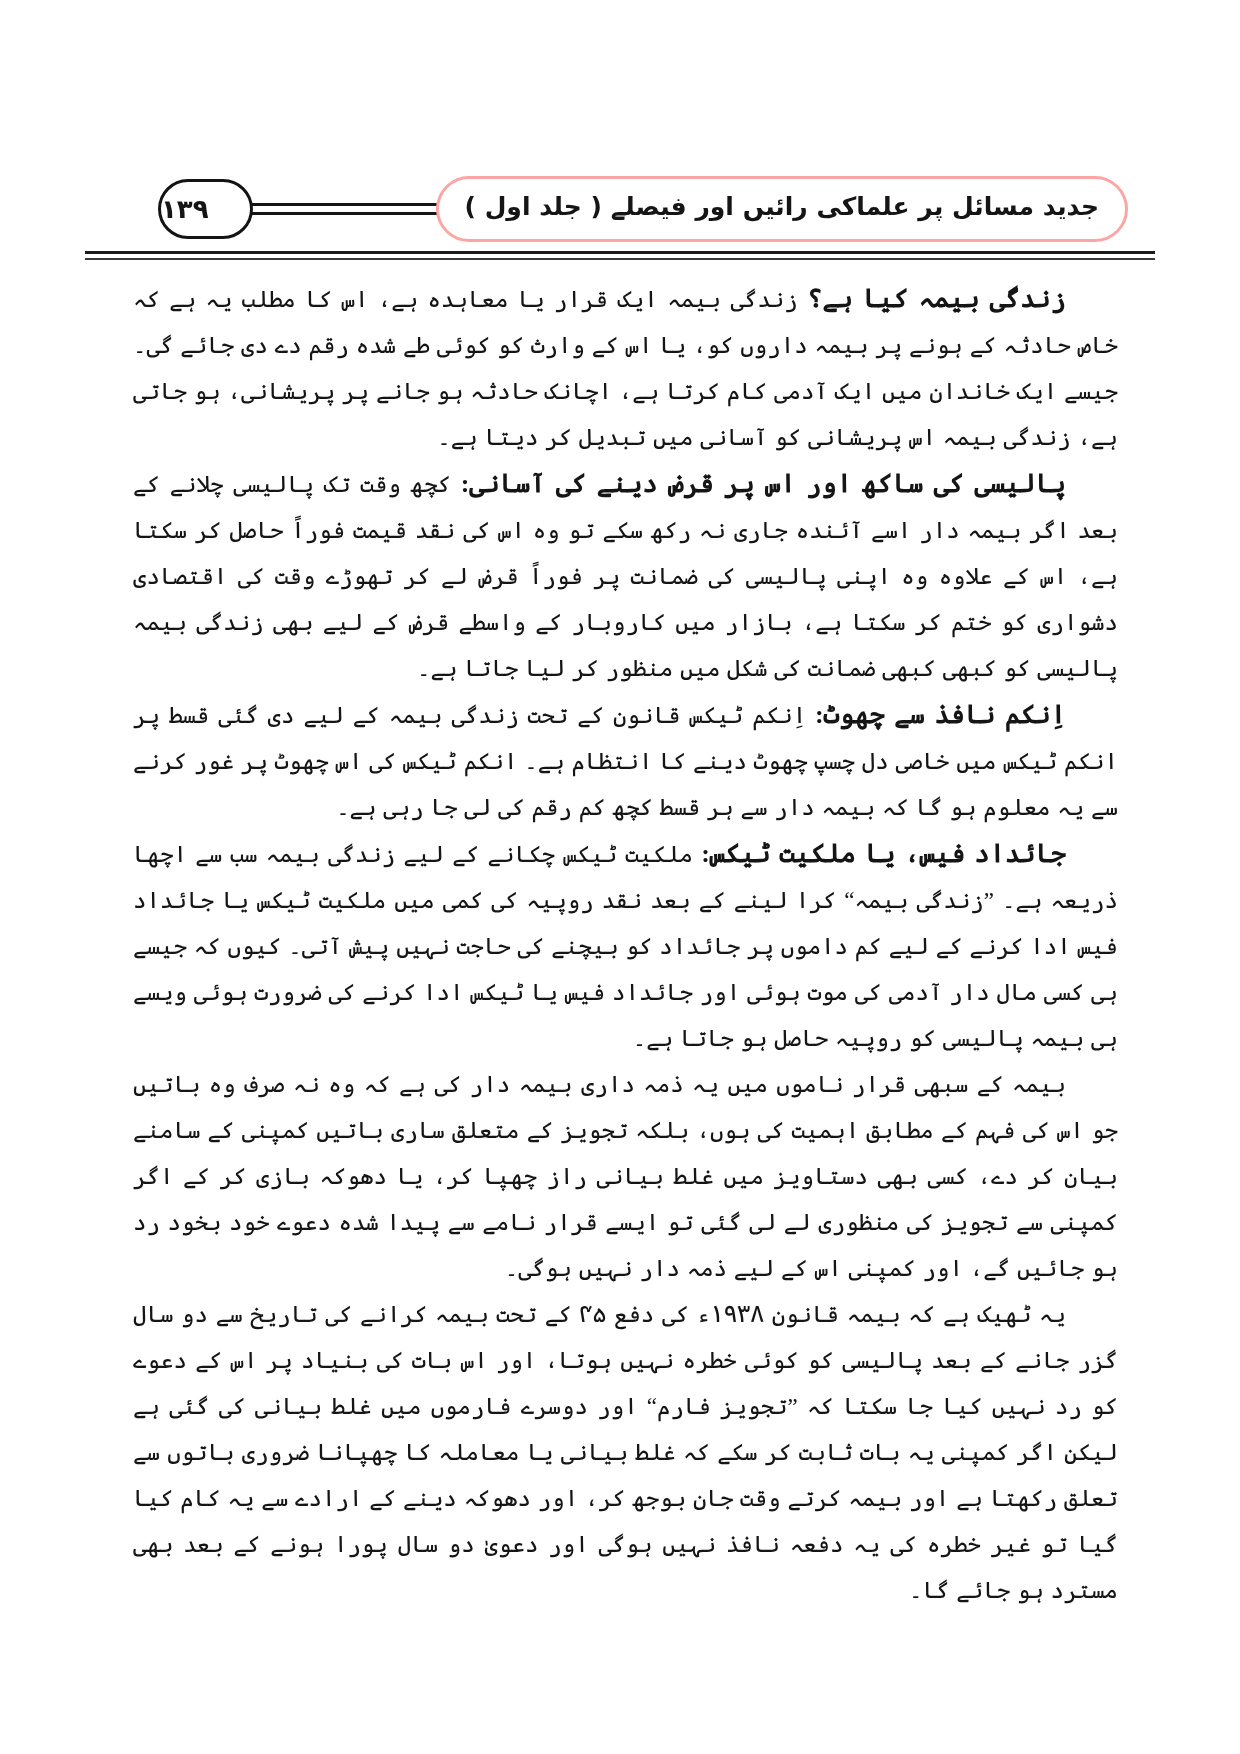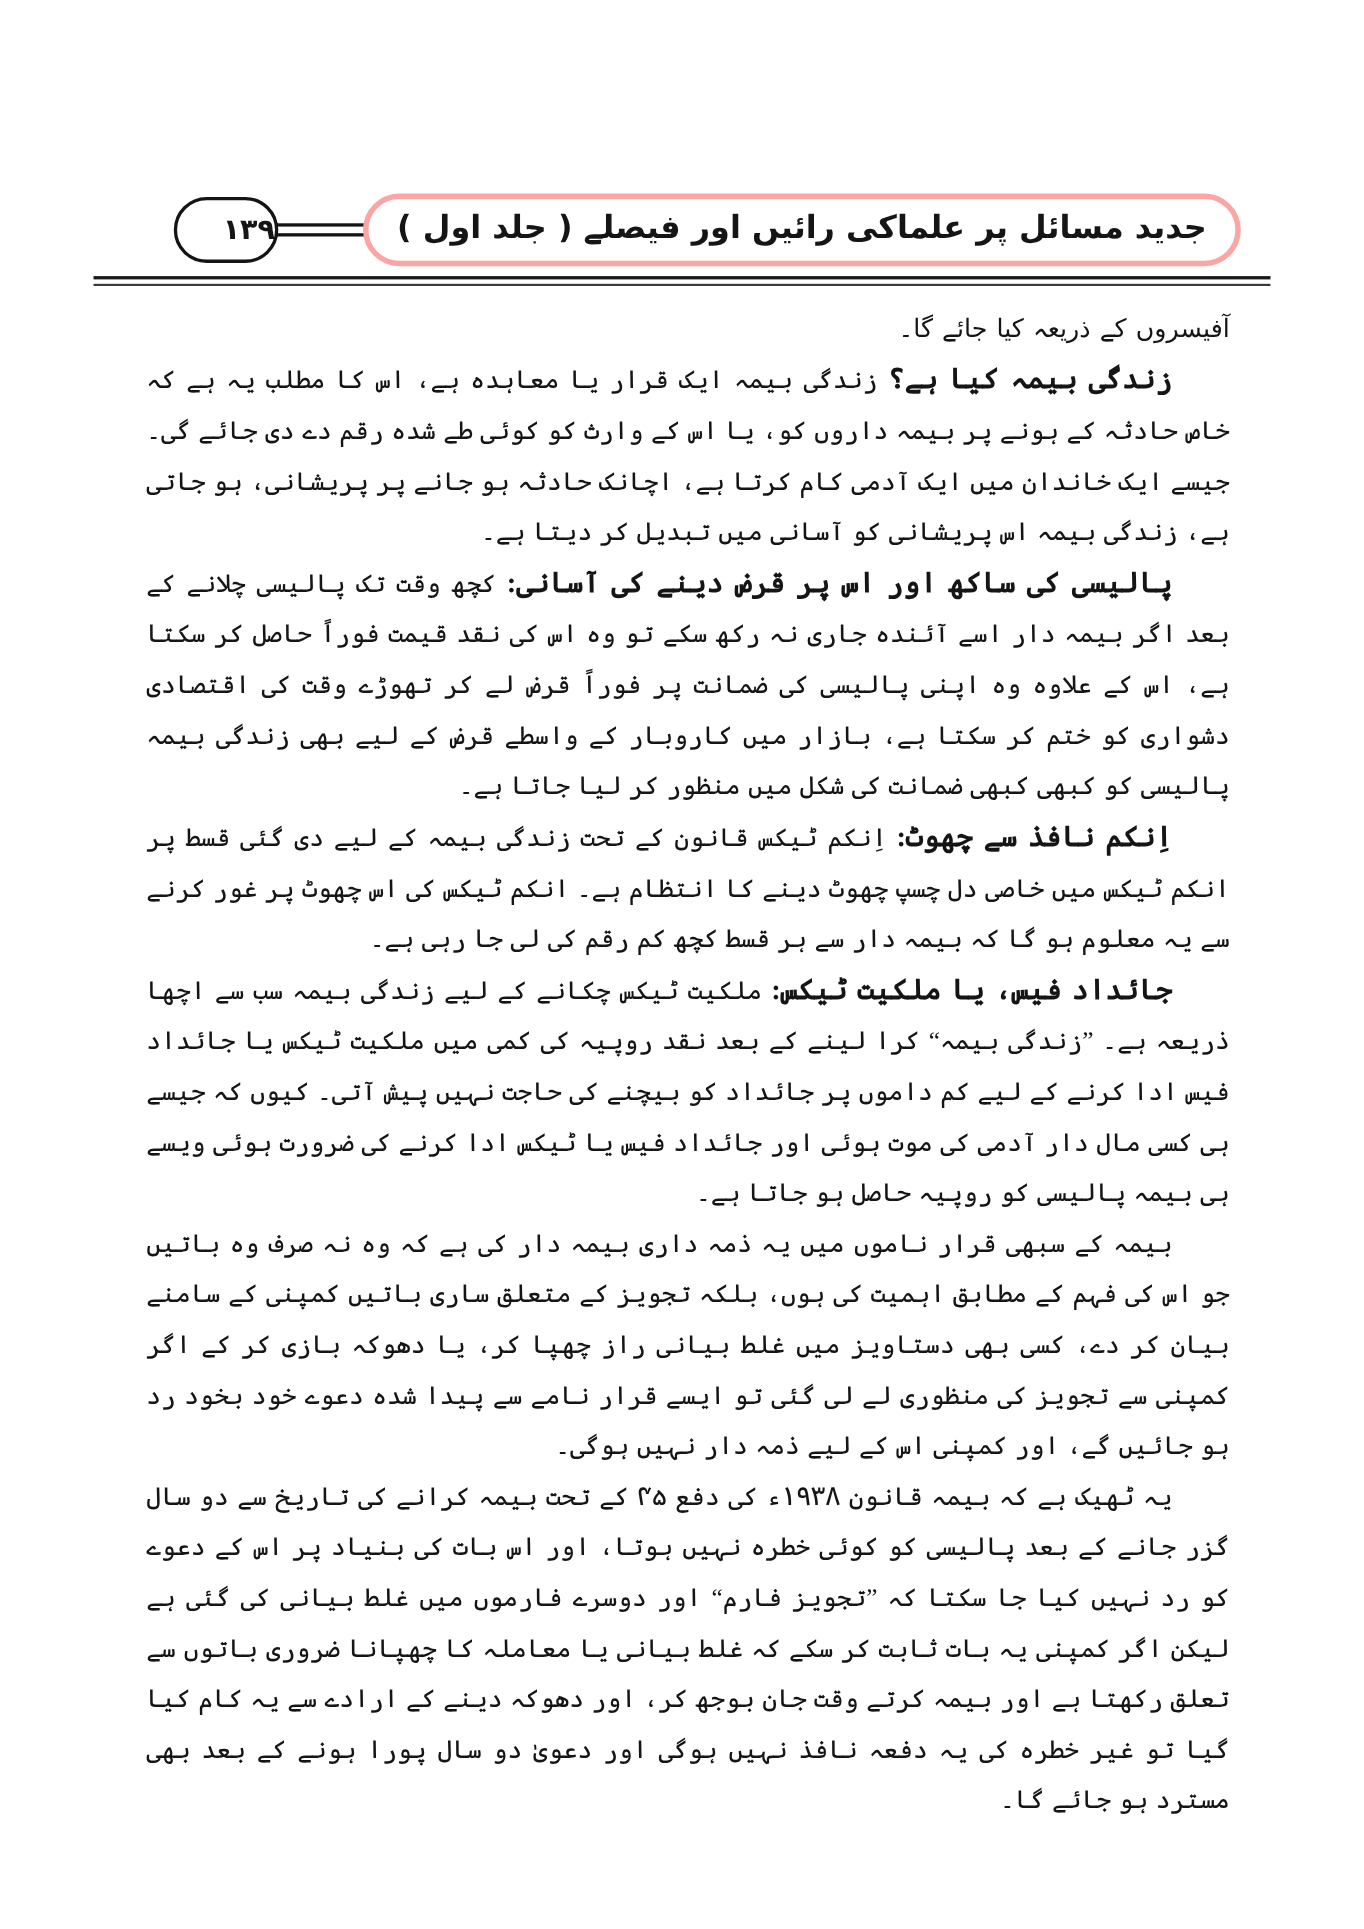--- a/index.html
+++ b/index.html
@@ -21,42 +21,42 @@
     margin: 176px 112px 0 158px;
     height: 66px;
   }
   .page-number-pill {
     min-width: 95px;
     height: 60px;
     border: 3.5px solid #141414;
     border-radius: 32px;
     display: flex;
     align-items: center;
-    justify-content: flex-end;
+    justify-content: flex-start;
     font-size: 26px;
     font-weight: bold;
     background: #fff;
     z-index: 2;
   }
   .header-connector {
     flex: 1;
     height: 12px;
     border-top: 3.5px solid #141414;
     border-bottom: 3.5px solid #141414;
     margin: 0 -3px;
   }
   .title-cartouche {
     height: 66px;
-    border: 5px solid #fca5a5;
+    border: 3px solid #fca5a5;
     border-radius: 34px;
     display: flex;
     align-items: center;
     padding: 0 26px 6px 26px;
     direction: rtl;
-    font-size: 29px;
+    font-size: 25px;
     font-weight: bold;
     letter-spacing: 0;
     background: #fff;
     z-index: 2;
     white-space: nowrap;
   }
   .double-rule {
     margin: 9px 85px 0 85px;
     height: 9px;
     border-top: 3.5px solid #1a1a1a;
@@ -90,21 +90,20 @@
     <div class="header-connector"></div>
     <div class="title-cartouche">
       <span>جدید مسائل پر علماکی رائیں اور فیصلے ( جلد اول )</span>
     </div>
   </div>
 
   <div class="double-rule"></div>
 
   <div class="content">
 
-    <p><span>آفیسروں کے ذریعہ کیا جائے گا۔</span></p>
 
     <p class="indent"><strong class="para-heading">زندگی بیمہ کیا ہے؟</strong><span> زندگی بیمہ ایک قرار یا معاہدہ ہے، اس کا مطلب یہ ہے کہ خاص حادثہ کے ہونے پر بیمہ داروں کو، یا اس کے وارث کو کوئی طے شدہ رقم دے دی جائے گی۔ جیسے ایک خاندان میں ایک آدمی کام کرتا ہے، اچانک حادثہ ہو جانے پر پریشانی، ہو جاتی ہے، زندگی بیمہ اس پریشانی کو آسانی میں تبدیل کر دیتا ہے۔</span></p>
 
     <p class="indent"><strong class="para-heading">پالیسی کی ساکھ اور اس پر قرض دینے کی آسانی:</strong><span> کچھ وقت تک پالیسی چلانے کے بعد اگر بیمہ دار اسے آئندہ جاری نہ رکھ سکے تو وہ اس کی نقد قیمت فوراً حاصل کر سکتا ہے، اس کے علاوہ وہ اپنی پالیسی کی ضمانت پر فوراً قرض لے کر تھوڑے وقت کی اقتصادی دشواری کو ختم کر سکتا ہے، بازار میں کاروبار کے واسطے قرض کے لیے بھی زندگی بیمہ پالیسی کو کبھی کبھی ضمانت کی شکل میں منظور کر لیا جاتا ہے۔</span></p>
 
     <p class="indent"><strong class="para-heading">اِنکم نافذ سے چھوٹ:</strong><span> اِنکم ٹیکس قانون کے تحت زندگی بیمہ کے لیے دی گئی قسط پر انکم ٹیکس میں خاصی دل چسپ چھوٹ دینے کا انتظام ہے۔ انکم ٹیکس کی اس چھوٹ پر غور کرنے سے یہ معلوم ہو گا کہ بیمہ دار سے ہر قسط کچھ کم رقم کی لی جا رہی ہے۔</span></p>
 
     <p class="indent"><strong class="para-heading">جائداد فیس، یا ملکیت ٹیکس:</strong><span> ملکیت ٹیکس چکانے کے لیے زندگی بیمہ سب سے اچھا ذریعہ ہے۔ ”زندگی بیمہ“ کرا لینے کے بعد نقد روپیہ کی کمی میں ملکیت ٹیکس یا جائداد فیس ادا کرنے کے لیے کم داموں پر جائداد کو بیچنے کی حاجت نہیں پیش آتی۔ کیوں کہ جیسے ہی کسی مال دار آدمی کی موت ہوئی اور جائداد فیس یا ٹیکس ادا کرنے کی ضرورت ہوئی ویسے ہی بیمہ پالیسی کو روپیہ حاصل ہو جاتا ہے۔</span></p>
 
 

